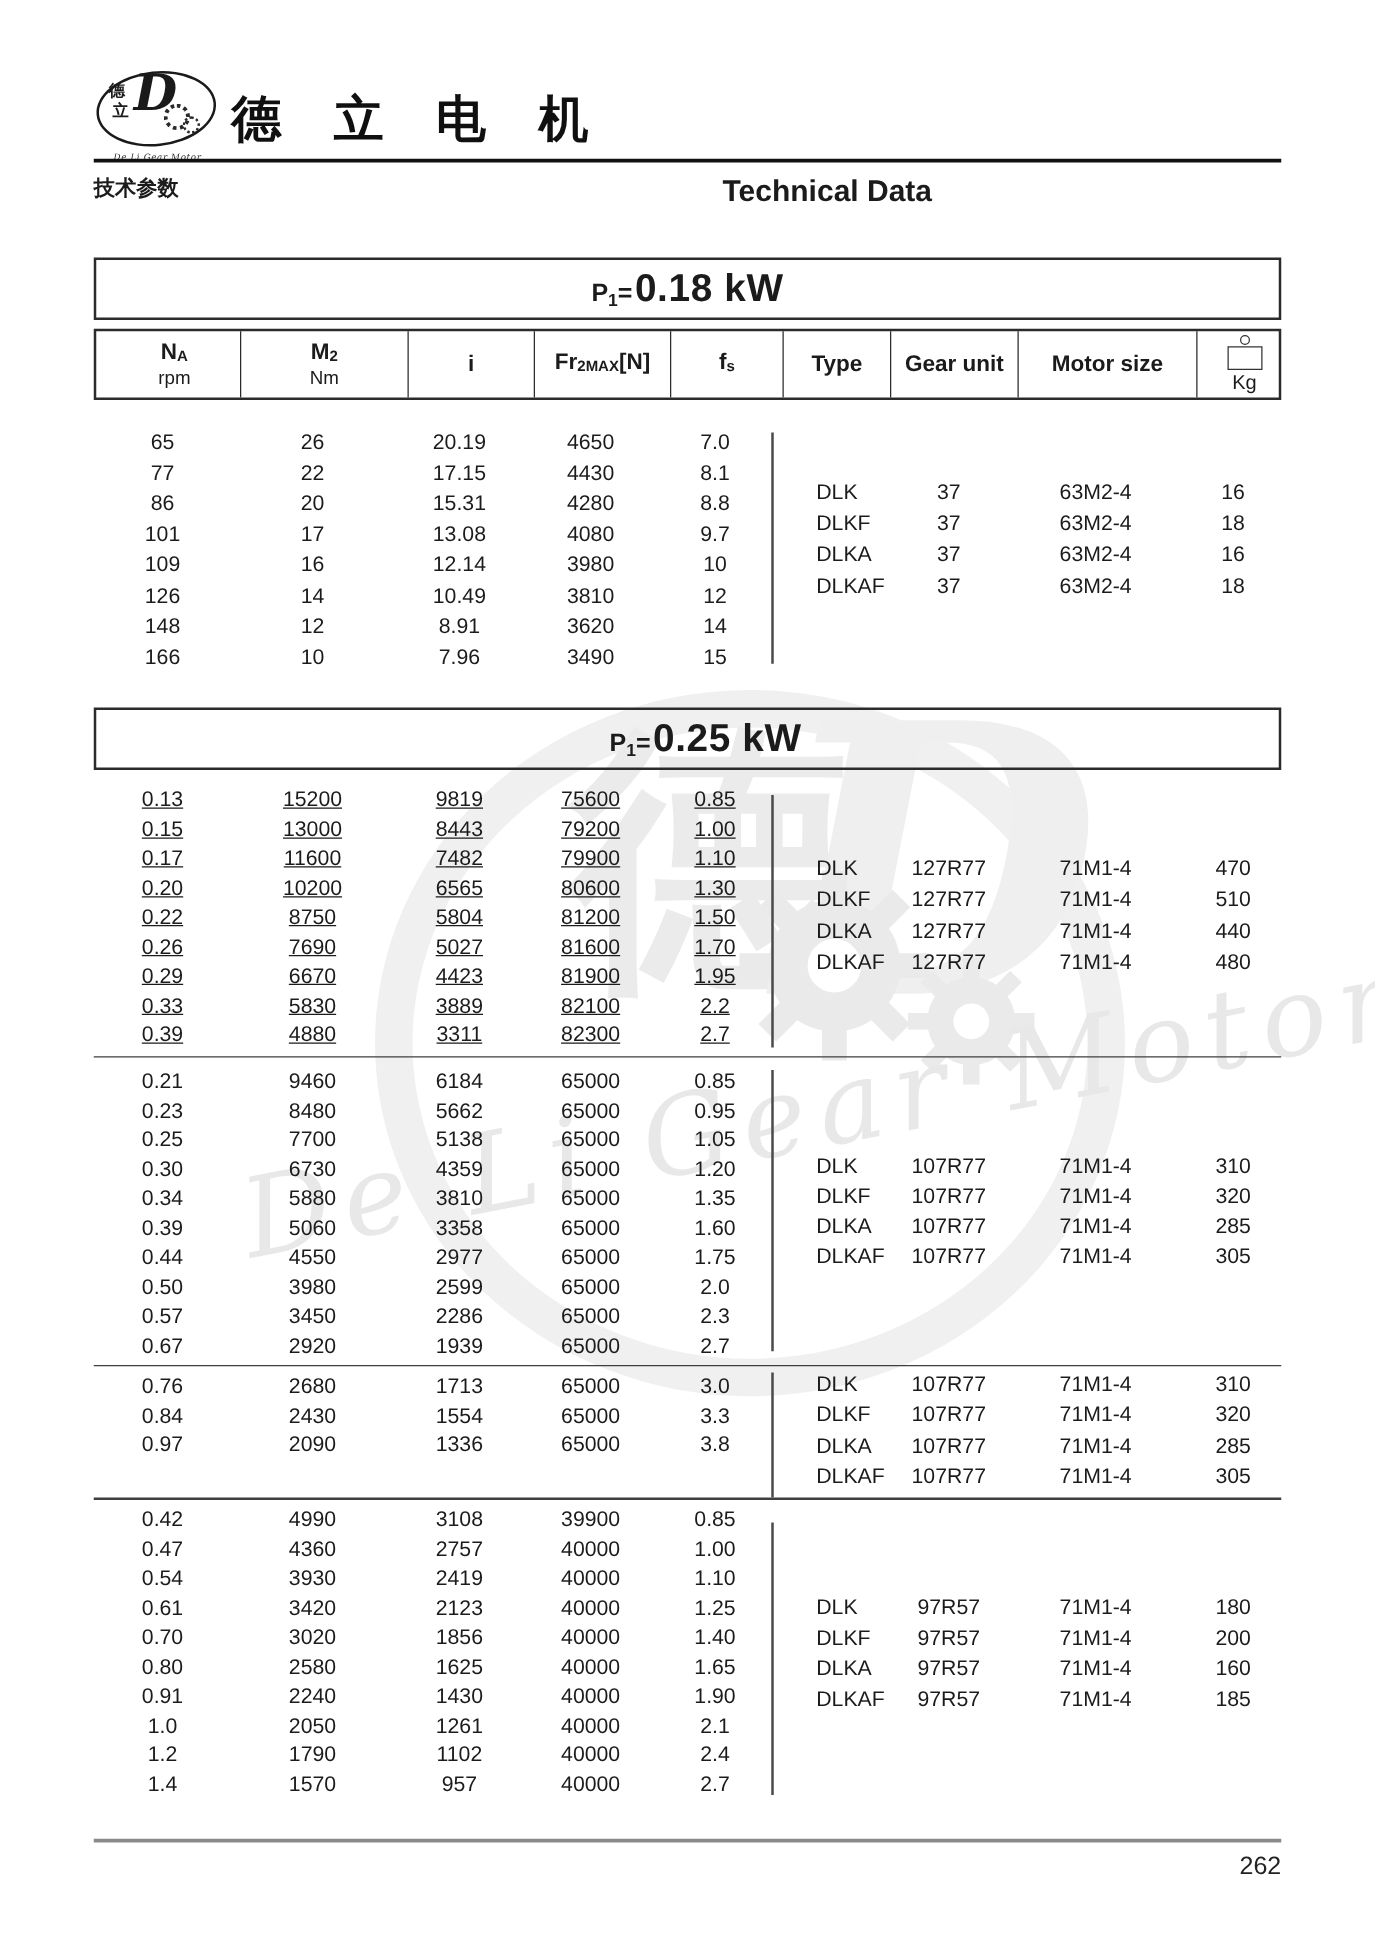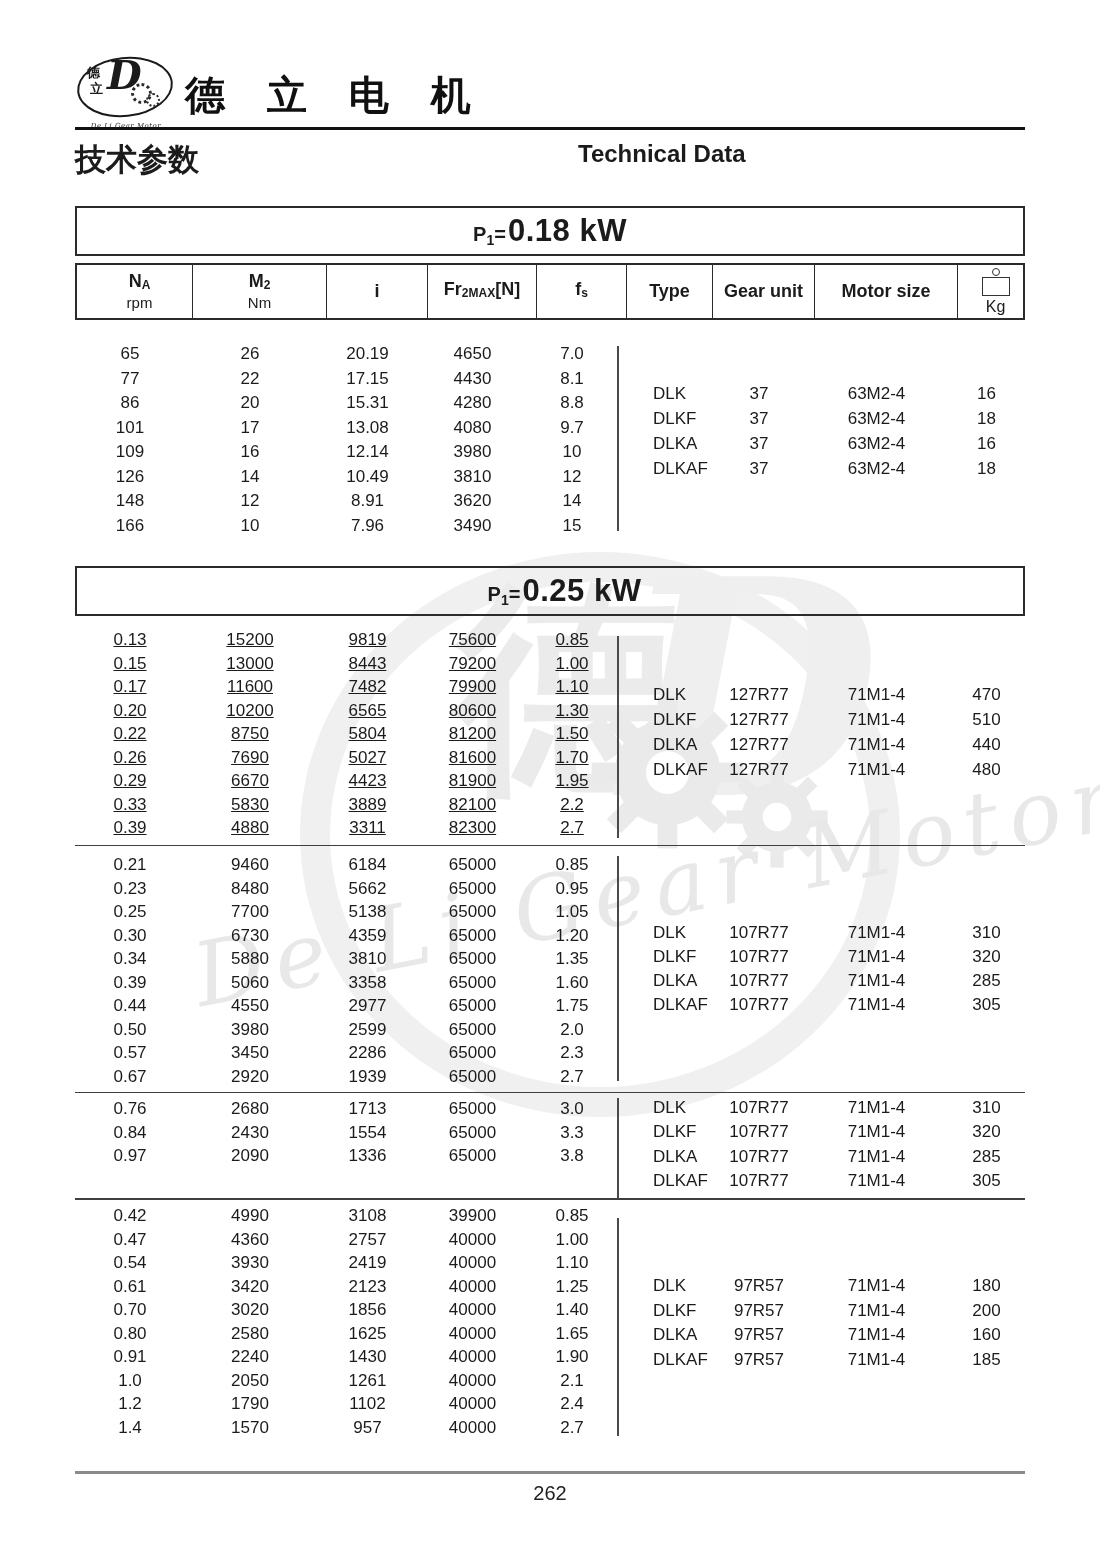--- a/index.html
+++ b/index.html
@@ -34,21 +34,21 @@
   .logo-gear-a{position:absolute;left:56px;top:28px;width:15px;height:15px;border-radius:50%;
                border:3px dotted #2a2a2a;}
   .logo-gear-b{position:absolute;left:71px;top:38px;width:10px;height:10px;border-radius:50%;
                border:2.5px dotted #2a2a2a;}
   .logo-caption{position:absolute;left:0;bottom:-3px;width:102px;text-align:center;
                 font-family:"DejaVu Serif",serif;font-style:italic;font-size:7px;
                 letter-spacing:0.5px;color:#2c2c2c;}
   .brand-title{position:absolute;left:110px;top:68px;font-family:"DejaVu Serif",serif;
                font-weight:bold;font-size:40px;letter-spacing:14px;color:#101010;}
   .mast-rule{position:absolute;left:0;top:127px;width:950px;height:3px;background:#111;}
-  .title-zh{position:absolute;left:0;top:139px;font-size:31px;font-weight:bold;}
+  .title-zh{position:absolute;left:0;top:139px;font-size:17px;font-weight:bold;}
   .title-en{position:absolute;left:503px;top:140px;font-size:24px;font-weight:bold;}
   
   .banner{height:50px;border:2px solid #2b2b2b;display:flex;align-items:center;
           justify-content:center;box-sizing:border-box;margin-top:28px;}
   .banner .psym{font-weight:bold;font-size:20px;}
   .banner .psub{font-weight:bold;font-size:14px;vertical-align:-4px;}
   .banner .peq{font-weight:bold;font-size:20px;}
   .banner .pval{font-weight:bold;font-size:31px;letter-spacing:0.5px;margin-left:2px;}
   .banner-025{padding-left:29px;}
   
@@ -87,21 +87,21 @@
   .block-b1{--padtop:12px;--rowh:23.5px;--type-top:65.5px;--type-rowh:25px;
             --div-top:20px;--div-h:202px;height:230px;border-bottom:1.5px solid #3f3f3f;text-decoration:underline;}
   .block-b2{--padtop:7px;--rowh:23.5px;--type-top:75px;--type-rowh:24px;
             --div-top:10px;--div-h:225px;height:247px;border-bottom:1.5px solid #3f3f3f;}
   .block-b3{--padtop:4px;--rowh:23.5px;--type-top:3px;--type-rowh:24.3px;
             --div-top:5px;--div-h:100px;height:107px;border-bottom:2px solid #3f3f3f;}
   .block-b4{--padtop:4px;--rowh:23.5px;--type-top:74px;--type-rowh:24.5px;
             --div-top:18px;--div-h:218px;height:239px;}
   
   .footer-rule{margin-top:32px;height:2.5px;background:#8a8a8a;}
-  .page-number{margin-top:8px;text-align:center;font-size:20px;color:#222;}
+  .page-number{margin-top:8px;text-align:right;font-size:20px;color:#222;}
 </style>
 </head>
 <body>
 
 <div class="page">
 
   <div class="watermark">
     <div class="wm-ring"></div>
     <div class="wm-de">德</div>
     <div class="wm-d">D</div>

